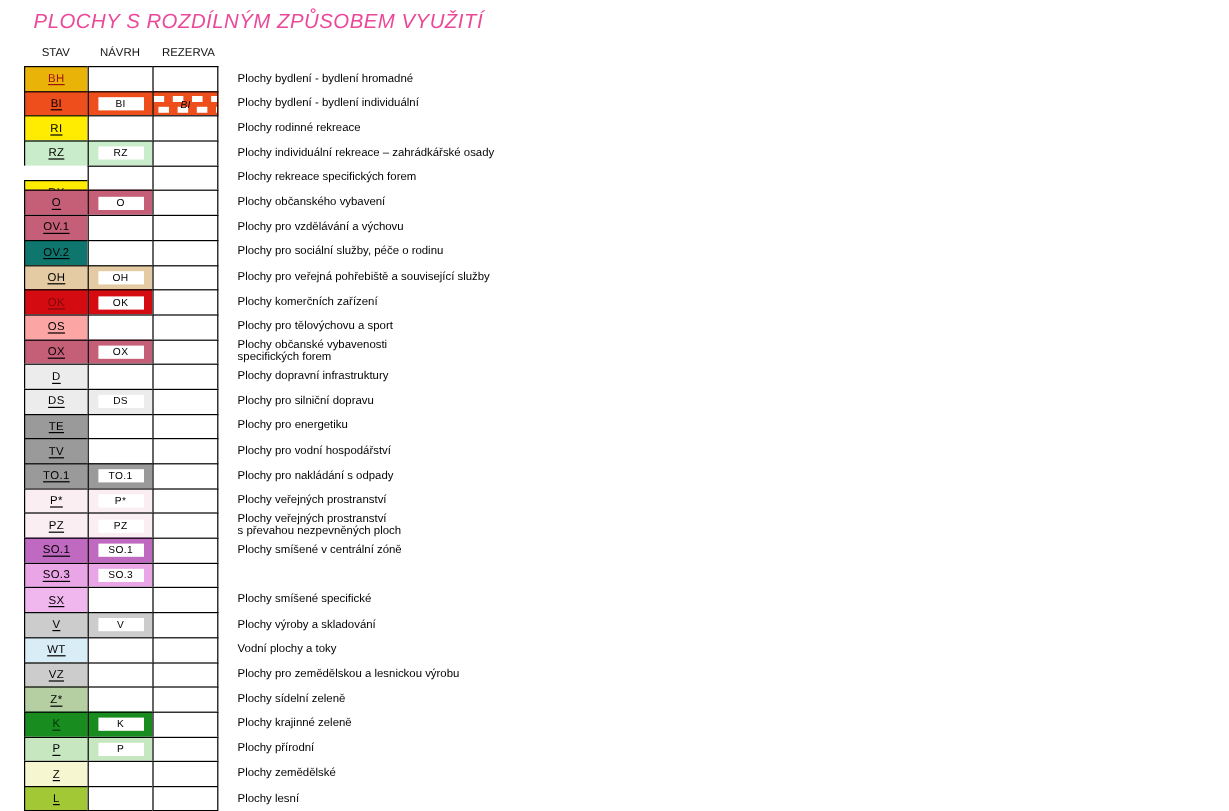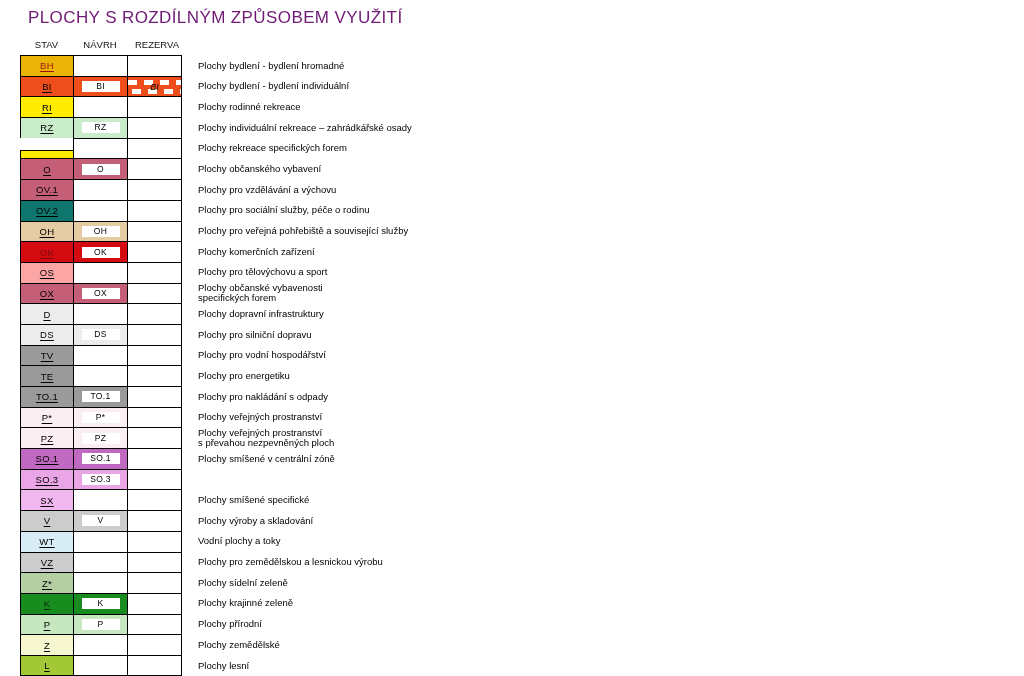--- a/index.html
+++ b/index.html
@@ -3,21 +3,21 @@
 <meta charset="utf-8">
 <style>
   html,body{margin:0;padding:0;}
   body{
     width:1024px;height:676px;background:#ffffff;overflow:hidden;
     font-family:"Liberation Sans","DejaVu Sans",sans-serif;color:#000;
     position:relative;
   }
   .title{
     position:absolute;left:28px;top:8px;margin:0;
-    font-size:17px;font-weight:400;letter-spacing:0.4px;color:#701a75;
+    font-size:17px;font-weight:400;letter-spacing:0.4px;color:#ec4899;font-style:italic;
   }
   .col-headers{position:absolute;top:39px;left:0;height:14px;}
   .ch{position:absolute;font-size:9.5px;color:#111;text-align:center;}
   .ch-stav{left:20px;width:53px;}
   .ch-navrh{left:73px;width:54px;}
   .ch-rezerva{left:127px;width:60px;}
   .legend-table{position:absolute;left:20px;top:55px;}
   .row{display:flex;height:20.7px;}
   .cell{
     box-sizing:border-box;height:100%;
@@ -247,42 +247,42 @@
       <span class="nbox">DS</span>
     </div>
     <div class="cell rezerva">
       
     </div>
     <div class="desc">Plochy pro silniční dopravu</div>
   </div>
 
   <div class="row">
     <div class="cell stav" style="background: rgb(154, 154, 154);">
+      <span class="code">TE</span>
+    </div>
+    <div class="cell navrh">
+      
+    </div>
+    <div class="cell rezerva">
+      
+    </div>
+    <div class="desc">Plochy pro energetiku</div>
+  </div>
+
+  <div class="row">
+    <div class="cell stav" style="background: rgb(154, 154, 154);">
       <span class="code">TV</span>
     </div>
     <div class="cell navrh">
       
     </div>
     <div class="cell rezerva">
       
     </div>
     <div class="desc">Plochy pro vodní hospodářství</div>
-  </div>
-
-  <div class="row">
-    <div class="cell stav" style="background: rgb(154, 154, 154);">
-      <span class="code">TE</span>
-    </div>
-    <div class="cell navrh">
-      
-    </div>
-    <div class="cell rezerva">
-      
-    </div>
-    <div class="desc">Plochy pro energetiku</div>
   </div>
 
   <div class="row">
     <div class="cell stav" style="background: rgb(154, 154, 154);">
       <span class="code">TO.1</span>
     </div>
     <div class="cell navrh" style="background: rgb(154, 154, 154);">
       <span class="nbox">TO.1</span>
     </div>
     <div class="cell rezerva">

